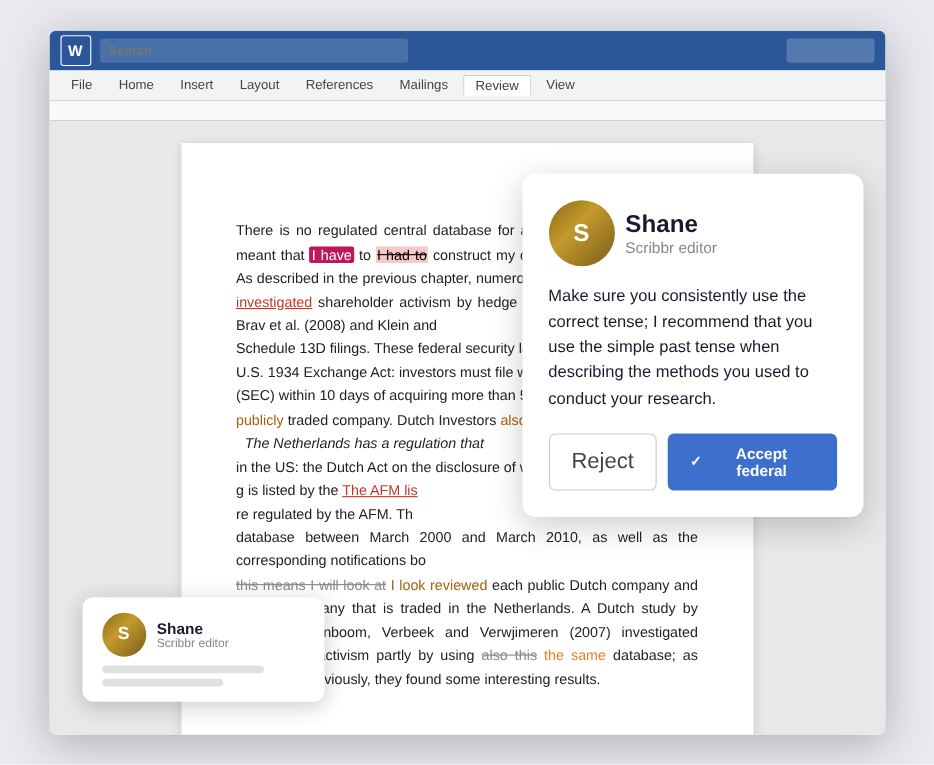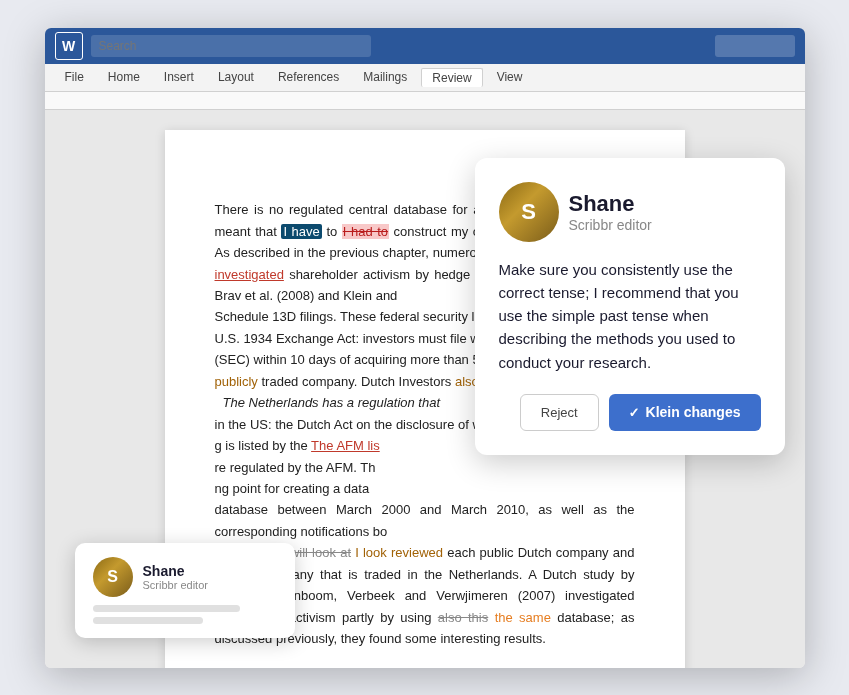--- a/index.html
+++ b/index.html
@@ -48,20 +48,21 @@
     }
     .title-bar-input {
       background: rgba(255,255,255,0.15);
       border: none;
       border-radius: 3px;
       height: 22px;
       width: 280px;
       color: white;
       font-size: 12px;
       padding: 0 8px;
+      font-weight: bold;
     }
     .title-bar-spacer { flex: 1; }
     .title-bar-btn {
       background: rgba(255,255,255,0.2);
       border: none;
       border-radius: 3px;
       height: 22px;
       width: 80px;
       color: white;
       font-size: 11px;
@@ -128,28 +129,28 @@
       font-size: 12px;
       margin-bottom: 10px;
     }
 
     .text-block {
       text-align: justify;
       margin-bottom: 0;
     }
 
     .highlight-red-bg {
-      background: #0c4a6e;
+      background: #be185d;
       color: white;
       padding: 0 2px;
       border-radius: 2px;
     }
     .highlight-salmon {
       background: #f8c8c8;
-      color: #b91c1c;
+      color: #000000;
       text-decoration: line-through;
       padding: 0 1px;
     }
     .text-red { color: #a16207; }
     .text-red-link { color: #c0392b; text-decoration: underline; }
     .text-strikethrough { text-decoration: line-through; color: #888; }
     .text-orange { color: #e67e22; }
 
     .indent {
       margin-left: 8px;
@@ -254,21 +255,21 @@
     .card-actions {
       display: flex;
       gap: 10px;
       justify-content: flex-end;
     }
     .btn-reject {
       background: white;
       border: 1.5px solid #ccc;
       border-radius: 6px;
       padding: 10px 20px;
-      font-size: 13px;
+      font-size: 20px;
       color: #444;
       cursor: pointer;
       font-weight: 500;
     }
     .btn-accept {
       background: #3d6fcc;
       border: none;
       border-radius: 6px;
       padding: 10px 20px;
       font-size: 14px;
@@ -348,23 +349,20 @@
         <span> in the US: the Dutch Act on the disclosure of w</span>
       </div>
       <div class="text-block">
         <span>g is listed by the </span>
         <span class="text-red-link">The AFM lis</span>
       </div>
       <div class="text-block">
         <span> re regulated by the AFM. Th</span>
       </div>
       <div class="text-block">
-        <span>ng point for creating a data</span>
-      </div>
-      <div class="text-block">
         <span>database between March 2000 and March 2010, as well as the corresponding notifications bo</span>
       </div>
       <div class="text-block">
         <span class="text-strikethrough text-red">this means I will look at</span>
         <span> </span>
         <span class="text-red">I look reviewed</span>
         <span> each public Dutch company and foreign company that is traded in the Netherlands. A Dutch study by Jong, Roosenboom, Verbeek and Verwjimeren (2007) investigated hedge fund activism partly by using </span>
         <span class="text-strikethrough">also this</span>
         <span class="text-orange"> the same</span>
         <span> database; as discussed previously, they found some interesting results.</span>
@@ -392,17 +390,17 @@
       <div>
         <div class="card-name-lg">Shane</div>
         <div class="card-role-lg">Scribbr editor</div>
       </div>
     </div>
     <div class="card-message">Make sure you consistently use the correct tense; I recommend that you use the simple past tense when describing the methods you used to conduct your research.</div>
     <div class="card-actions">
       <button class="btn-reject">Reject</button>
       <button class="btn-accept">
         <span class="checkmark">✓</span>
-        <span>Klein changes</span>
+        <span>Accept federal</span>
       </button>
     </div>
   </div>
 </div>
 
 </body></html>

